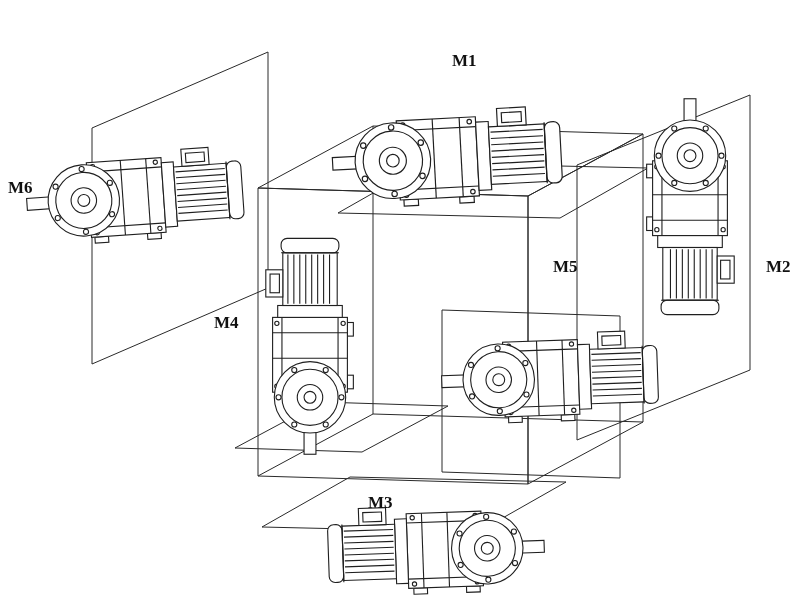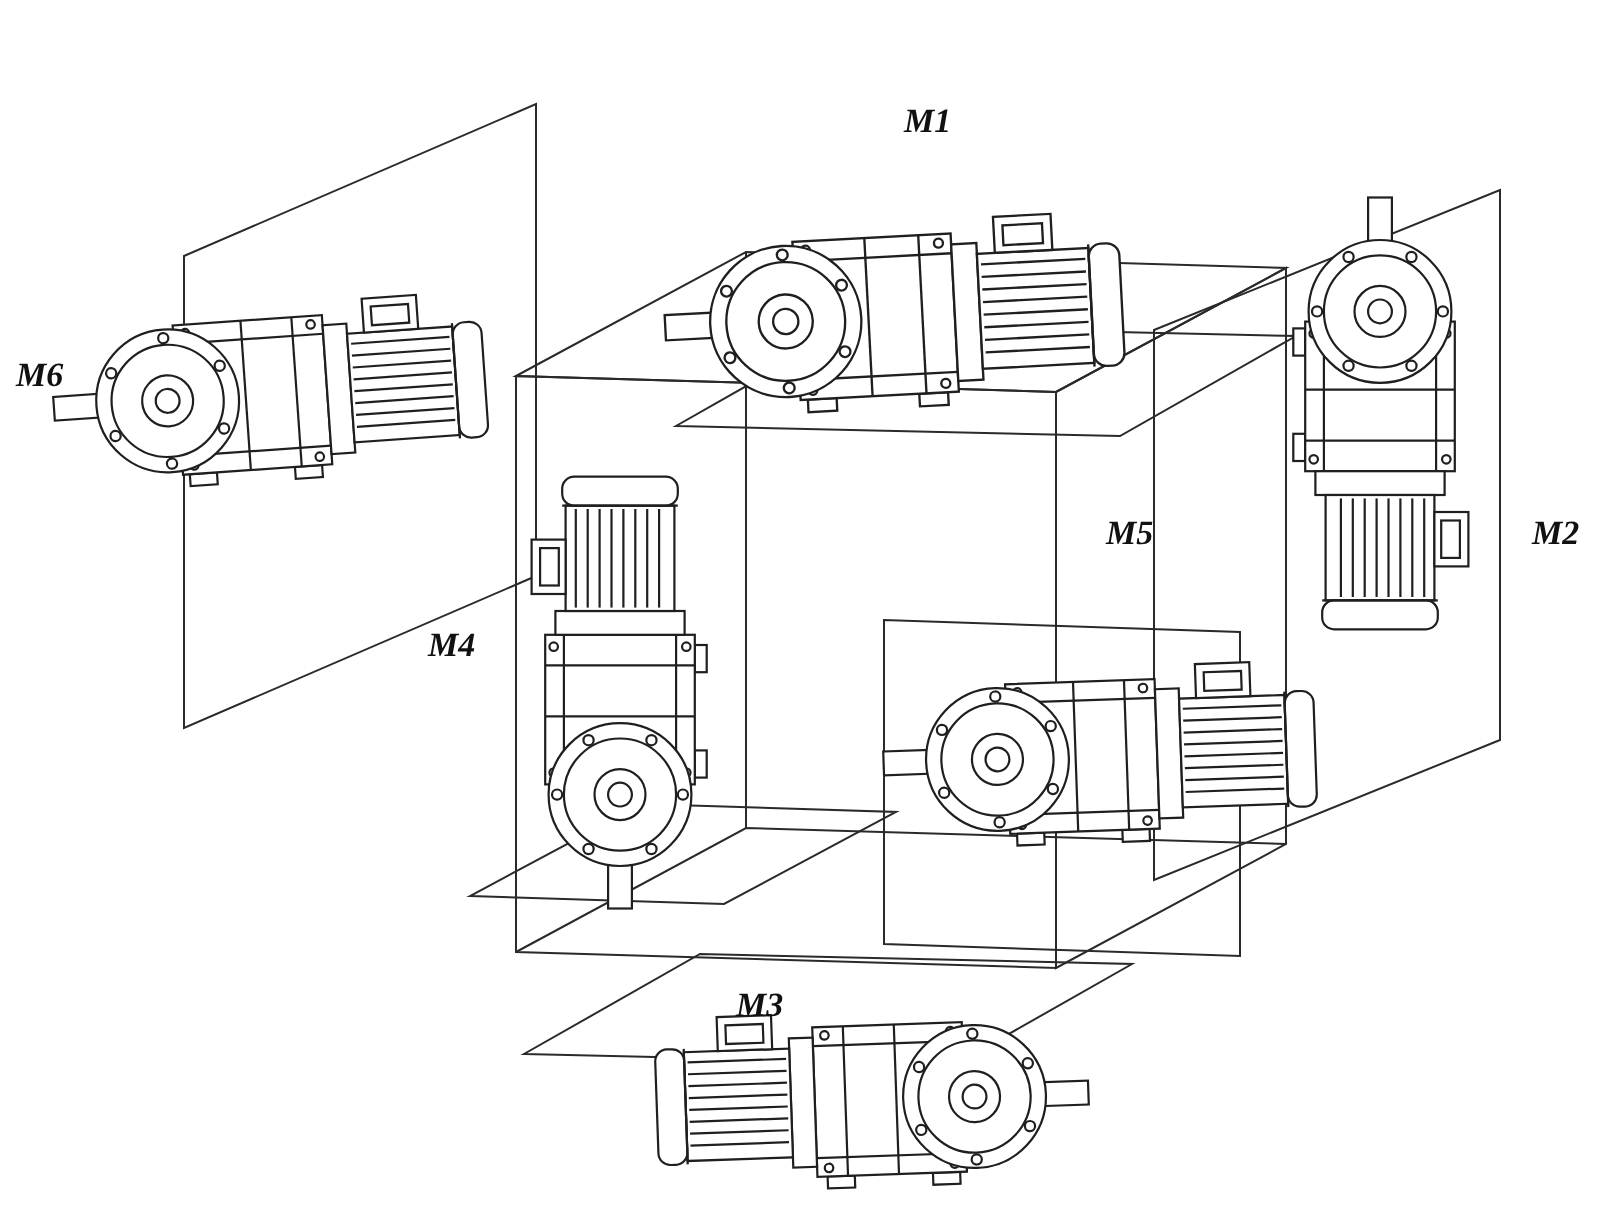--- a/index.html
+++ b/index.html
@@ -7,21 +7,20 @@
     padding: 0;
     background: #ffffff;
     font-family: "Liberation Sans", sans-serif;
   }
   .stage {
     position: relative;
     width: 800px;
     height: 613px;
     background: #ffffff;
     overflow: hidden;
-    font-style: italic;
   }
   svg { display: block; }
   .lbl {
     font-family: "Liberation Serif", serif;
     font-weight: bold;
     font-size: 17px;
     fill: #111111;
   }
   .wire { stroke: #2a2a2a; stroke-width: 1; fill: none; }
 </style>

